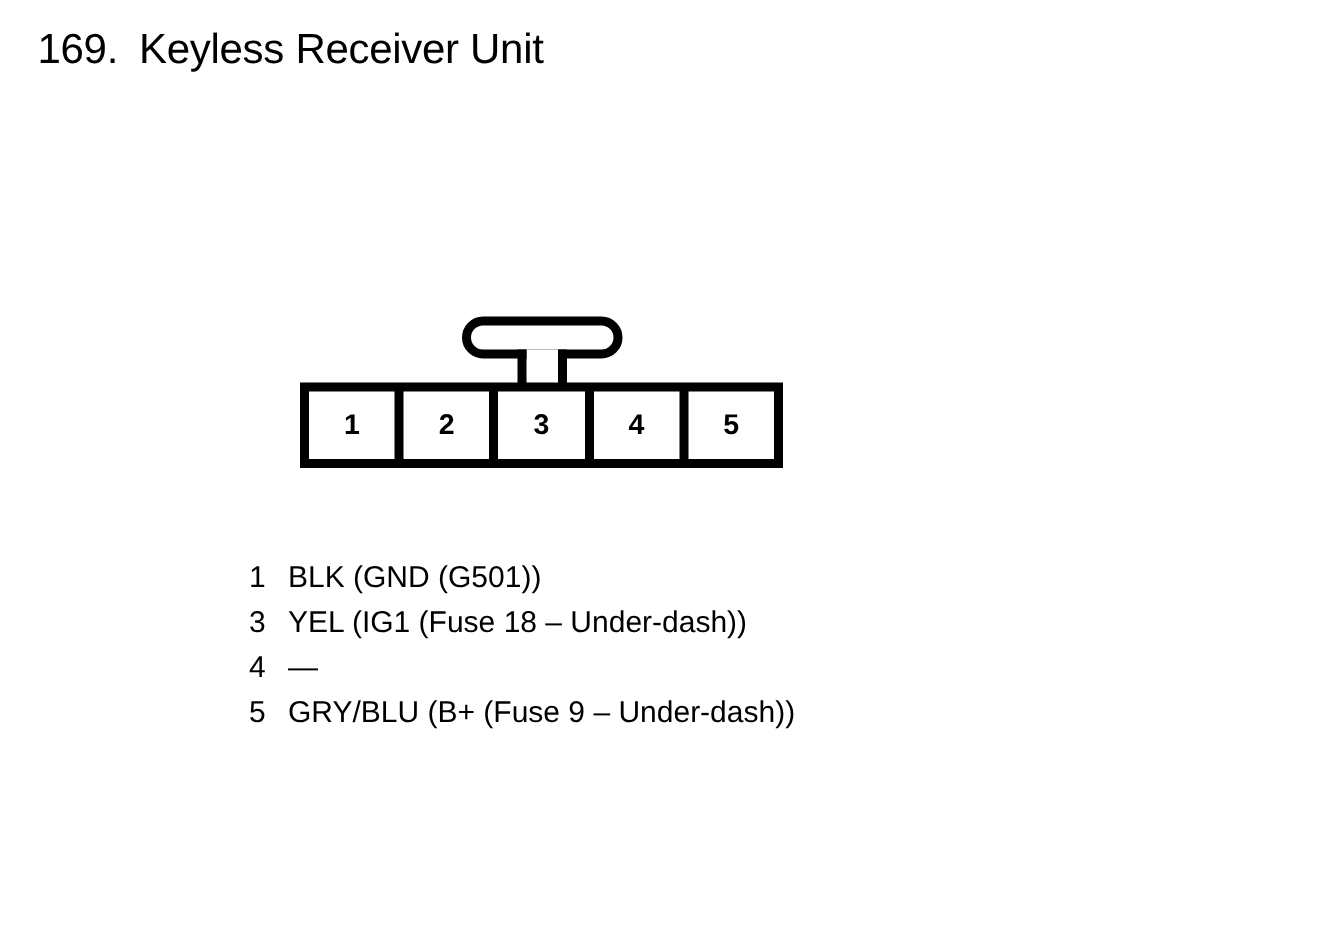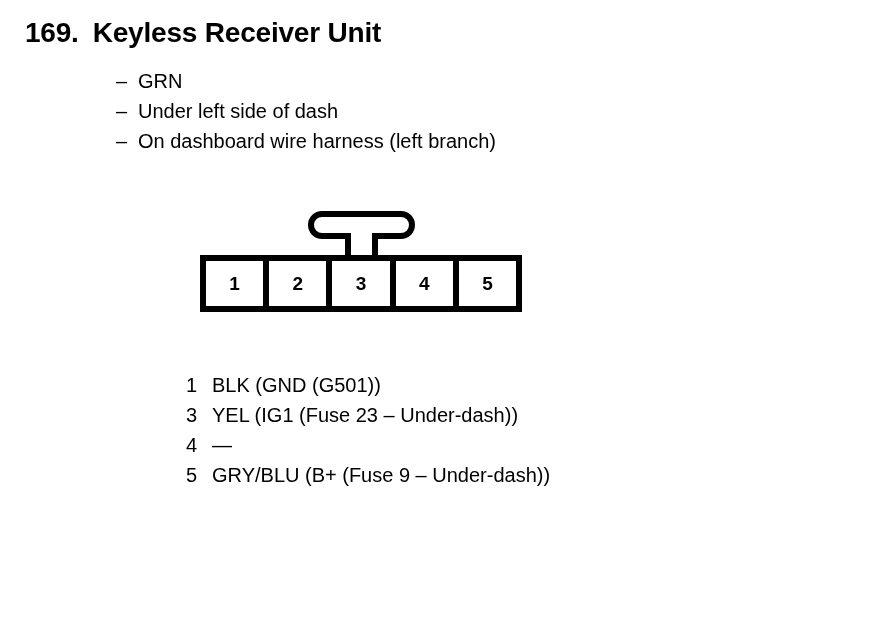--- a/index.html
+++ b/index.html
@@ -17,21 +17,21 @@
     color: #000000;
     -webkit-font-smoothing: none;
   }
 
   
   .title {
     position: absolute;
     left: 25px;
     top: 16px;
     font-size: 28px;
-    font-weight: bold;
+    font-weight: normal;
     line-height: 34px;
     white-space: nowrap;
     letter-spacing: -0.2px;
   }
   .title .num {
     display: inline-block;
     margin-right: 14px;
   }
 
   
@@ -117,51 +117,39 @@
   }
   .cell:last-child { margin-right: 0; }
 
   
   .legend {
     position: absolute;
     left: 166px;
     top: 370px;
     font-size: 20px;
     line-height: 30px;
-    margin-left: 20px;
   }
   .legend-row {
     white-space: nowrap;
     height: 30px;
   }
   .legend-row .pin {
     display: inline-block;
     width: 26px;
   }
 </style>
 </head>
 <body>
 
 <div id="page">
 
   <div class="title">
     <span class="num">169.</span><span>Keyless Receiver Unit</span>
   </div>
 
-  <div class="bullets">
-    <div class="bullet-row">
-      <span class="dash">–</span><span>GRN</span>
-    </div>
-    <div class="bullet-row">
-      <span class="dash">–</span><span>Under left side of dash</span>
-    </div>
-    <div class="bullet-row">
-      <span class="dash">–</span><span>On dashboard wire harness (left branch)</span>
-    </div>
-  </div>
 
   <div class="connector">
     <div class="tab"></div>
     <div class="neck-gap"></div>
     <div class="neck-left"></div>
     <div class="neck-right"></div>
 
     <div class="body">
       <div class="cell">1</div>
       <div class="cell">2</div>
@@ -169,21 +157,21 @@
       <div class="cell">4</div>
       <div class="cell">5</div>
     </div>
   </div>
 
   <div class="legend">
     <div class="legend-row">
       <span class="pin">1</span><span>BLK (GND (G501))</span>
     </div>
     <div class="legend-row">
-      <span class="pin">3</span><span>YEL (IG1 (Fuse 23 – Under-dash))</span>
+      <span class="pin">3</span><span>YEL (IG1 (Fuse 18 – Under-dash))</span>
     </div>
     <div class="legend-row">
       <span class="pin">4</span><span>—</span>
     </div>
     <div class="legend-row">
       <span class="pin">5</span><span>GRY/BLU (B+ (Fuse 9 – Under-dash))</span>
     </div>
   </div>
 
 </div>

